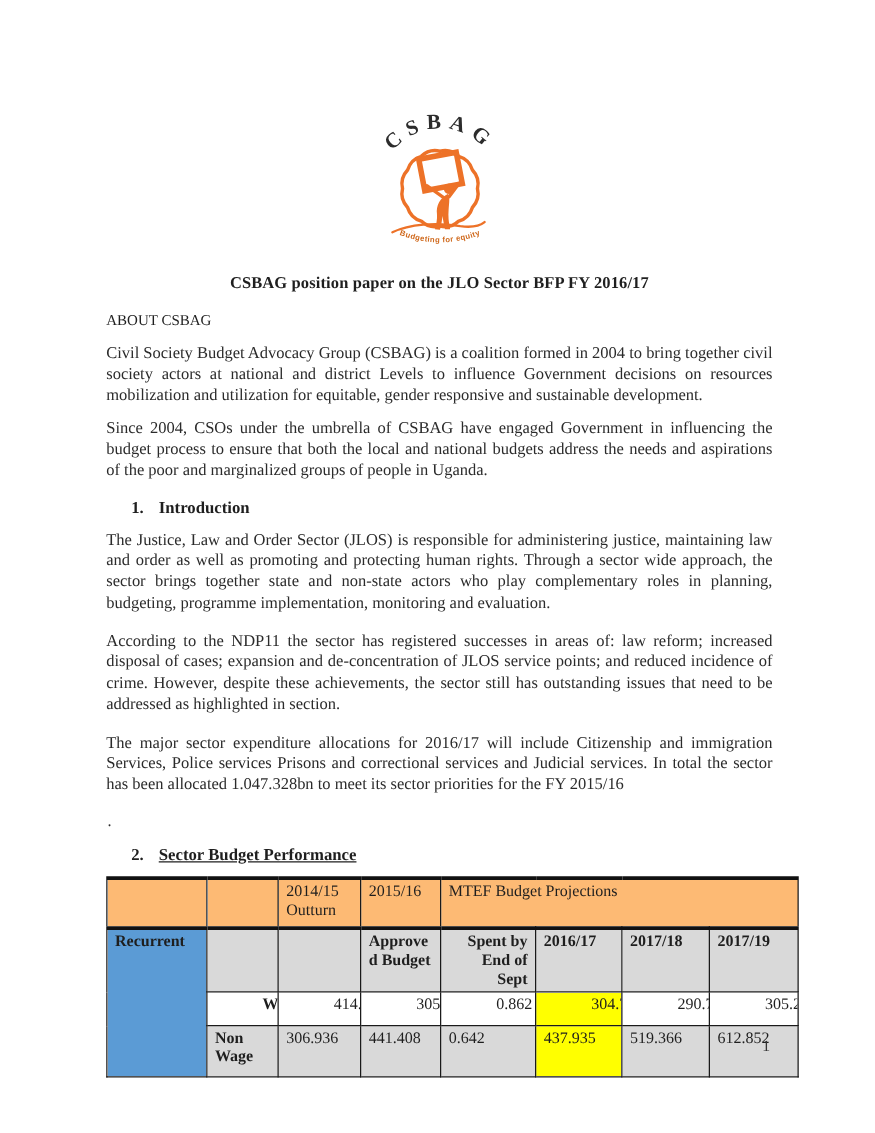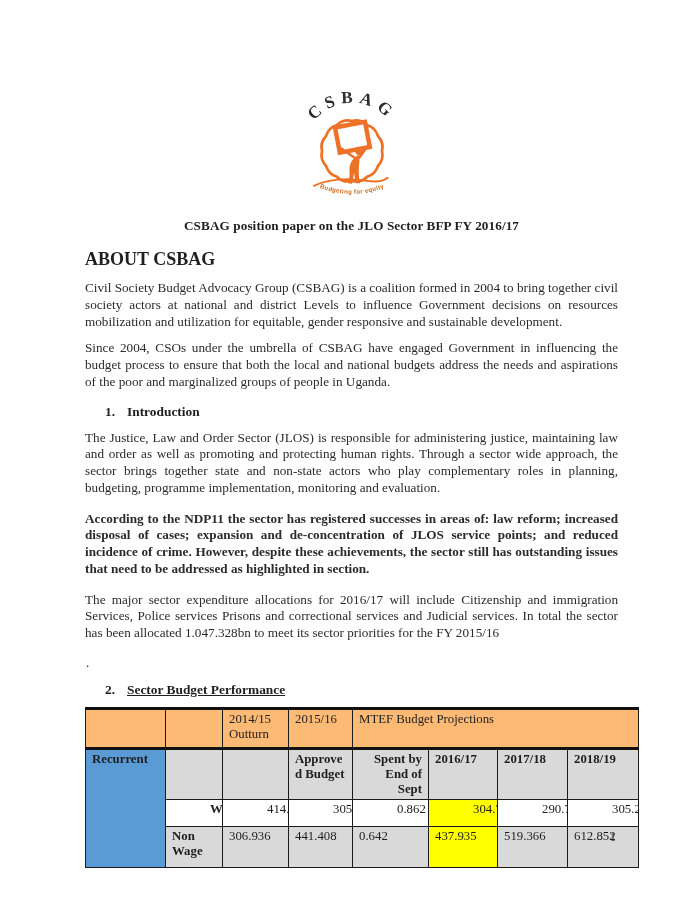--- a/index.html
+++ b/index.html
@@ -18,22 +18,22 @@
   .doc-title{
     margin:16px 0 0 0;
     text-align:center;
     font-weight:bold;
     font-size:13.2px;
     color:#1f1f1f;
     letter-spacing:.1px;
   }
   .h-bold{
     margin:15px 0 0 0;
-    font-weight:bold;
-    font-size:18px;
+    font-weight:normal;
+    font-size:12px;
     color:#1f1f1f;
   }
   .para{
     margin:10px 0 0 0;
     font-size:13.2px;
     line-height:1.27;
     text-align:justify;
   }
   .num-heading{
     margin:13px 0 2px 20px;
@@ -131,21 +131,21 @@
 
   <p class="h-bold">ABOUT CSBAG</p>
   <p class="para">Civil Society Budget Advocacy Group (CSBAG) is a coalition formed in 2004 to bring together civil society actors at national and district Levels to influence Government decisions on resources mobilization and utilization for equitable, gender responsive and sustainable development.</p>
   <p class="para">Since 2004, CSOs under the umbrella of CSBAG have engaged Government in influencing the budget process to ensure that both the local and national budgets address the needs and aspirations of the poor and marginalized groups of people in Uganda.</p>
 
   <div class="num-heading">
     <span class="num">1.</span><span class="label">Introduction</span>
   </div>
 
   <p class="para">The Justice, Law and Order Sector (JLOS) is responsible for administering justice, maintaining law and order as well as promoting and protecting human rights. Through a sector wide approach, the sector brings together state and non-state actors who play complementary roles in planning, budgeting, programme implementation, monitoring and evaluation.</p>
-  <p class="para" style="margin-top:14px;font-weight:bold;">According to the NDP11 the sector has registered successes in areas of: law reform; increased disposal of cases; expansion and de-concentration of JLOS service points; and reduced incidence of crime. However, despite these achievements, the sector still has outstanding issues that need to be addressed as highlighted in section.</p>
+  <p class="para" style="margin-top:14px;">According to the NDP11 the sector has registered successes in areas of: law reform; increased disposal of cases; expansion and de-concentration of JLOS service points; and reduced incidence of crime. However, despite these achievements, the sector still has outstanding issues that need to be addressed as highlighted in section.</p>
   <p class="para" style="margin-top:14px;">The major sector expenditure allocations for 2016/17 will include Citizenship and immigration Services, Police services Prisons and correctional services and Judicial services. In total the sector has been allocated 1.047.328bn to meet its sector priorities for the FY 2015/16</p>
   <div class="stray">.</div>
 
   <div class="num-heading u">
     <span class="num">2.</span><span class="label">Sector Budget Performance</span>
   </div>
 
   <table class="budget">
     <colgroup>
       <col style="width:80px">
@@ -166,21 +166,21 @@
         <td class="mtef" colspan="4">MTEF Budget Projections</td>
       </tr>
       <tr class="r2">
         <td class="recurrent" rowspan="3">Recurrent</td>
         <td></td>
         <td></td>
         <td class="approved-h">Approved Budget</td>
         <td class="spent-h">Spent by End of Sept</td>
         <td>2016/17</td>
         <td>2017/18</td>
-        <td>2018/19</td>
+        <td>2017/19</td>
       </tr>
       <tr class="r3">
         <td class="b">Wage</td>
         <td>414.168</td>
         <td>305.156</td>
         <td>0.862</td>
         <td class="yellow">304.719</td>
         <td>290.755</td>
         <td>305.293</td>
       </tr>

